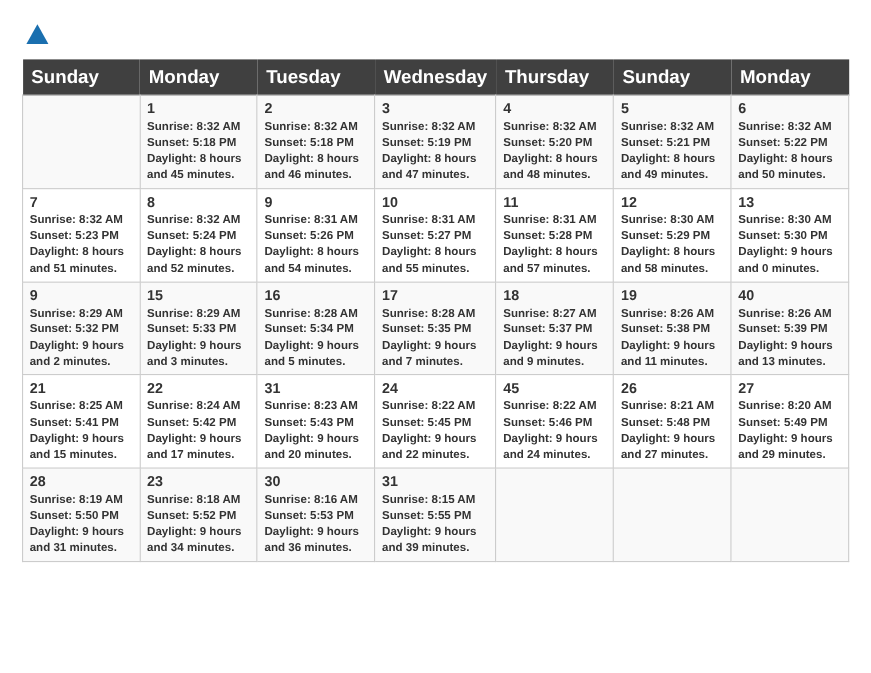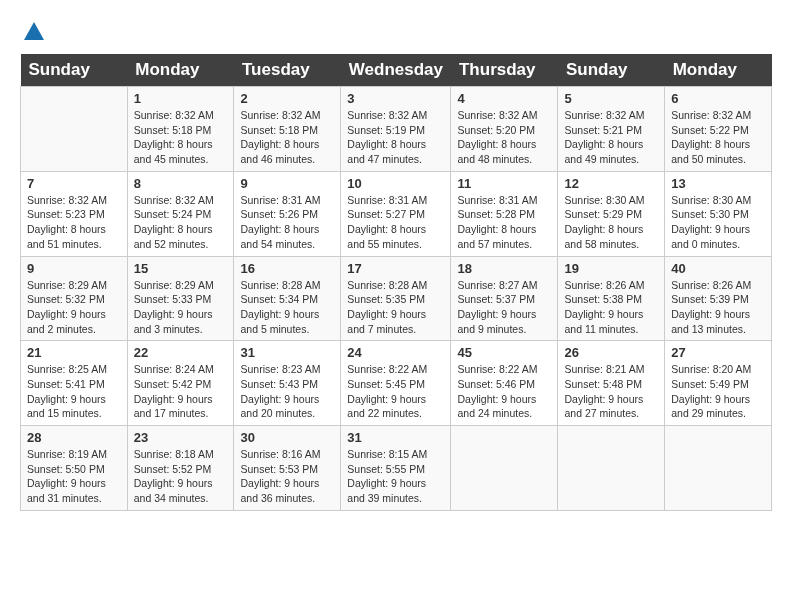--- a/index.html
+++ b/index.html
@@ -82,20 +82,21 @@
     .day-number {
       font-size: 13px;
       font-weight: bold;
       display: block;
       margin-bottom: 2px;
     }
     .cell-content {
       font-size: 10.5px;
       line-height: 1.4;
       color: #333;
+      font-weight: bold;
     }
   </style>
 </head>
 <body>
 
 <div class="header">
   <div class="logo">
     <div class="logo-text">
       <span class="logo-general"></span>
       <span class="logo-blue"></span>

